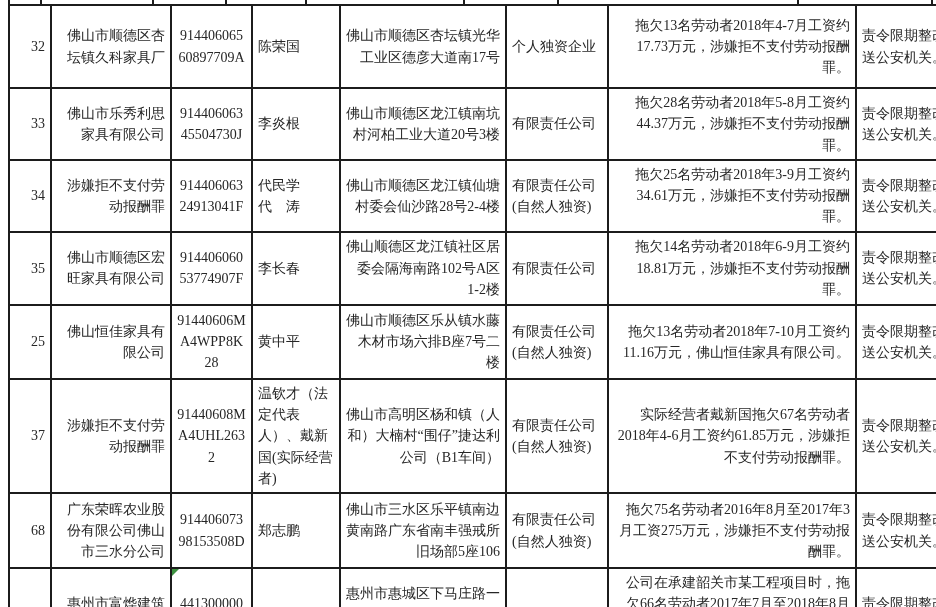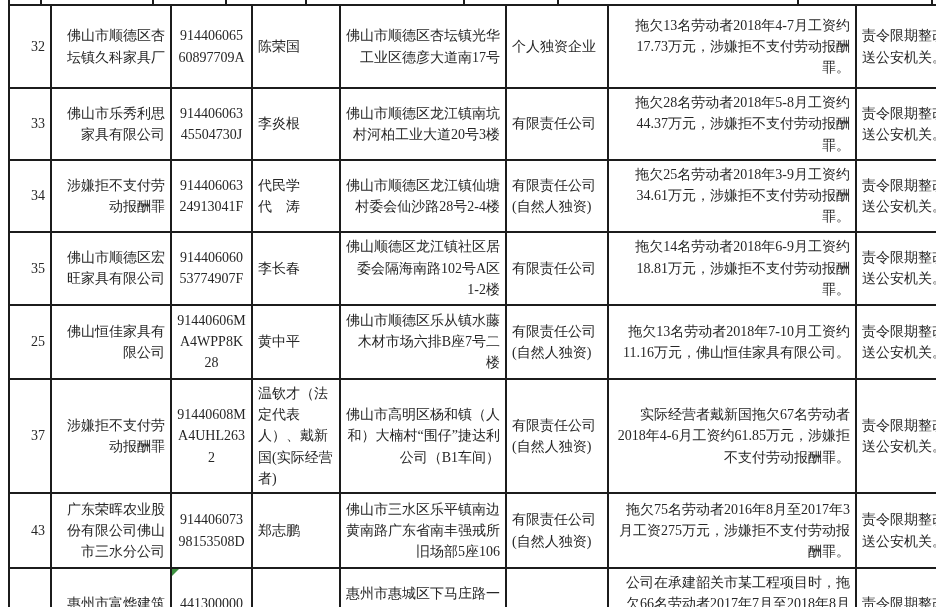--- a/index.html
+++ b/index.html
@@ -130,21 +130,21 @@
       <td class="cell-no">37</td>
       <td class="cell-company">涉嫌拒不支付劳动报酬罪</td>
       <td class="cell-code">91440608MA4UHL2632</td>
       <td class="cell-person">温钦才（法定代表人）、戴新国(实际经营者)</td>
       <td class="cell-address">佛山市高明区杨和镇（人和）大楠村“围仔”捷达利公司（B1车间）</td>
       <td class="cell-type">有限责任公司(自然人独资)</td>
       <td class="cell-violation">实际经营者戴新国拖欠67名劳动者2018年4-6月工资约61.85万元，涉嫌拒不支付劳动报酬罪。</td>
       <td class="cell-action">责令限期整改，并移送公安机关。</td>
     </tr>
         <tr style="height: 75px;">
-      <td class="cell-no">43</td>
+      <td class="cell-no">68</td>
       <td class="cell-company">广东荣晖农业股份有限公司佛山市三水分公司</td>
       <td class="cell-code">91440607398153508D</td>
       <td class="cell-person">郑志鹏</td>
       <td class="cell-address">佛山市三水区乐平镇南边黄南路广东省南丰强戒所旧场部5座106</td>
       <td class="cell-type">有限责任公司(自然人独资)</td>
       <td class="cell-violation">拖欠75名劳动者2016年8月至2017年3月工资275万元，涉嫌拒不支付劳动报酬罪。</td>
       <td class="cell-action">责令限期整改，并移送公安机关。</td>
     </tr>
         <tr style="height: 72px;">
       <td class="cell-no">39</td>

